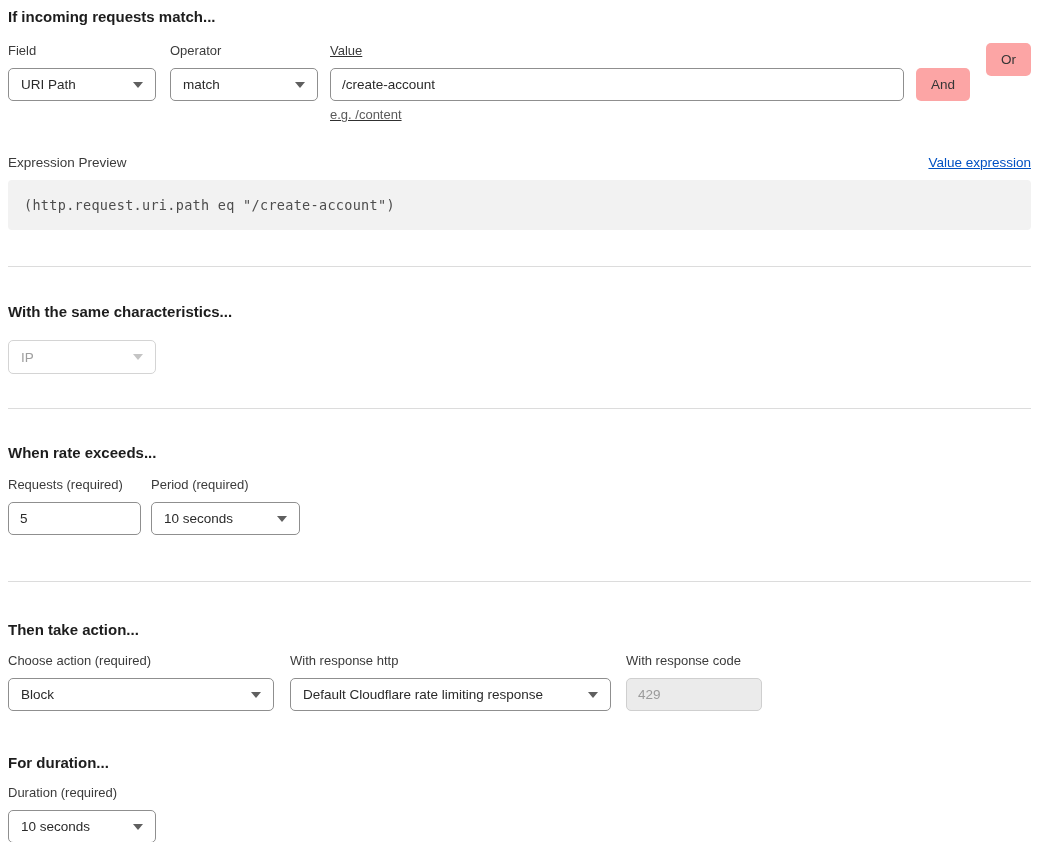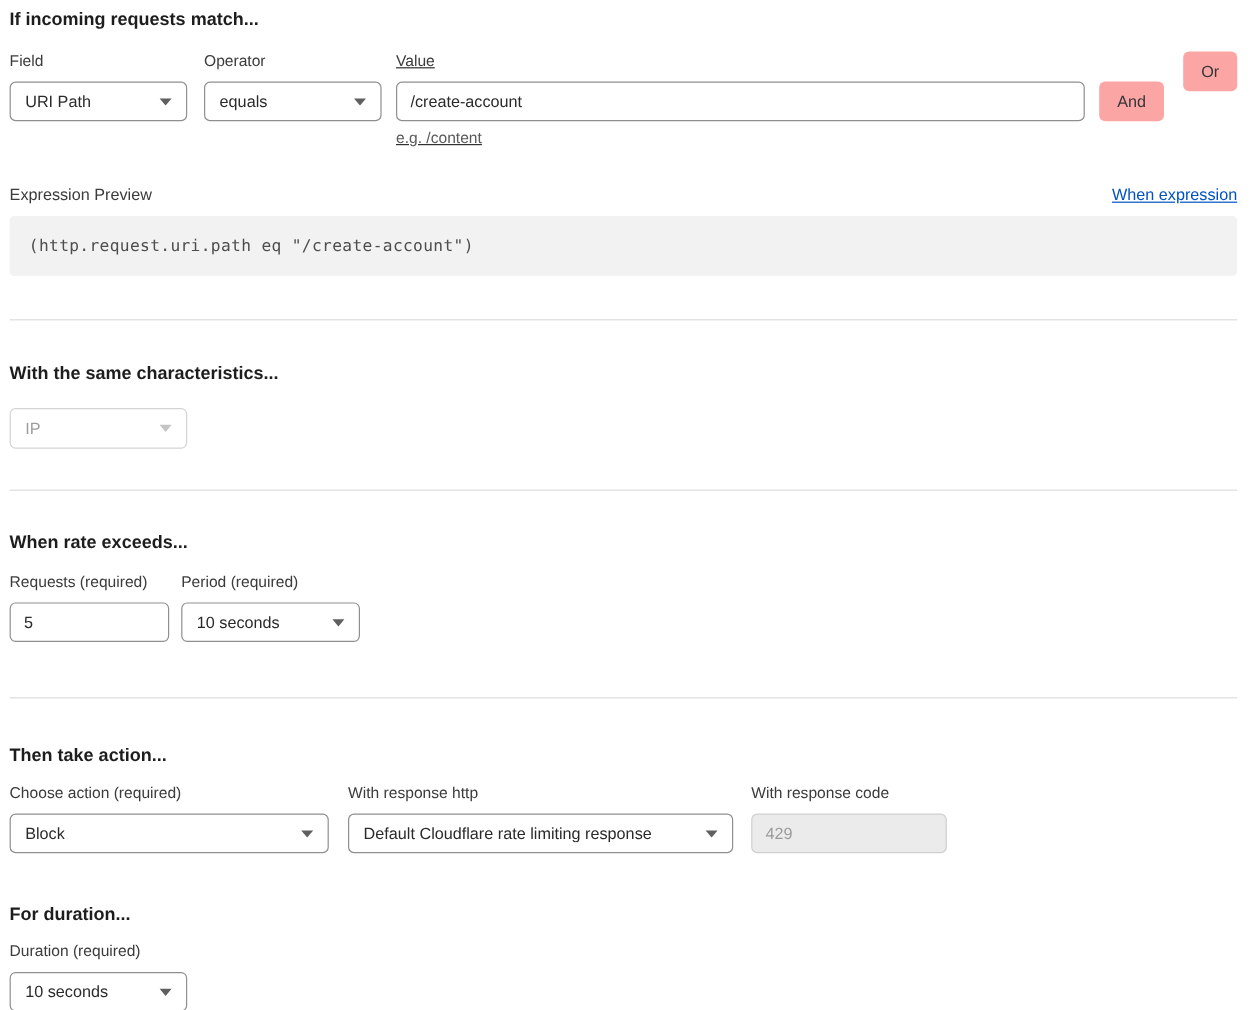--- a/index.html
+++ b/index.html
@@ -72,21 +72,21 @@
   .field-row { display: flex; align-items: flex-start; }
   .divider { border: none; border-top: 1px solid #dcdcdc; margin: 0; }
   .hint { margin-top: 6px; font-size: 13px; line-height: 16px; color: #5a5a5a; }
 
   
   .w-select { width: 148px; }
   .w-requests { width: 133px; }
   .w-period { width: 149px; }
   .w-action { width: 266px; }
   .w-rtype { width: 321px; }
-  .w-rcode { width: 163px; }
+  .w-rcode { width: 136px; }
 
   
   .match-row { margin-top: 17px; }
   .group-operator { margin-left: 14px; }
   .group-value { flex: 1 1 auto; margin-left: 12px; margin-right: 12px; min-width: 0; text-decoration: underline; }
   .and-btn { margin-top: 25px; }
   .or-btn { margin-left: 16px; }
 
   .expr-head {
     margin-top: 32px;
@@ -142,38 +142,38 @@
       <label class="field-label">Field</label>
       <div class="select w-select">
         <span class="sel-value">URI Path</span>
         <span class="chevron"></span>
       </div>
     </div>
 
     <div class="group group-operator">
       <label class="field-label">Operator</label>
       <div class="select w-select">
-        <span class="sel-value">equals</span>
+        <span class="sel-value">match</span>
         <span class="chevron"></span>
       </div>
     </div>
 
     <div class="group group-value">
       <label class="field-label">Value</label>
       <input type="text" class="text-input" value="/create-account" style="">
       <div class="hint">e.g. /content</div>
     </div>
 
     <button class="gray-btn and-btn">And</button>
     <button class="gray-btn or-btn">Or</button>
   </div>
 
   <div class="expr-head">
     <span class="expr-label">Expression Preview</span>
-    <a class="edit-link" href="#">When expression</a>
+    <a class="edit-link" href="#">Value expression</a>
   </div>
   <div class="expr-box">
     <code>(http.request.uri.path eq "/create-account")</code>
   </div>
 
   <hr class="divider divider-1">
 
   <h2 class="section-title char-title">With the same characteristics...</h2>
   <div class="select w-select disabled char-select">
     <span class="sel-value">IP</span>

